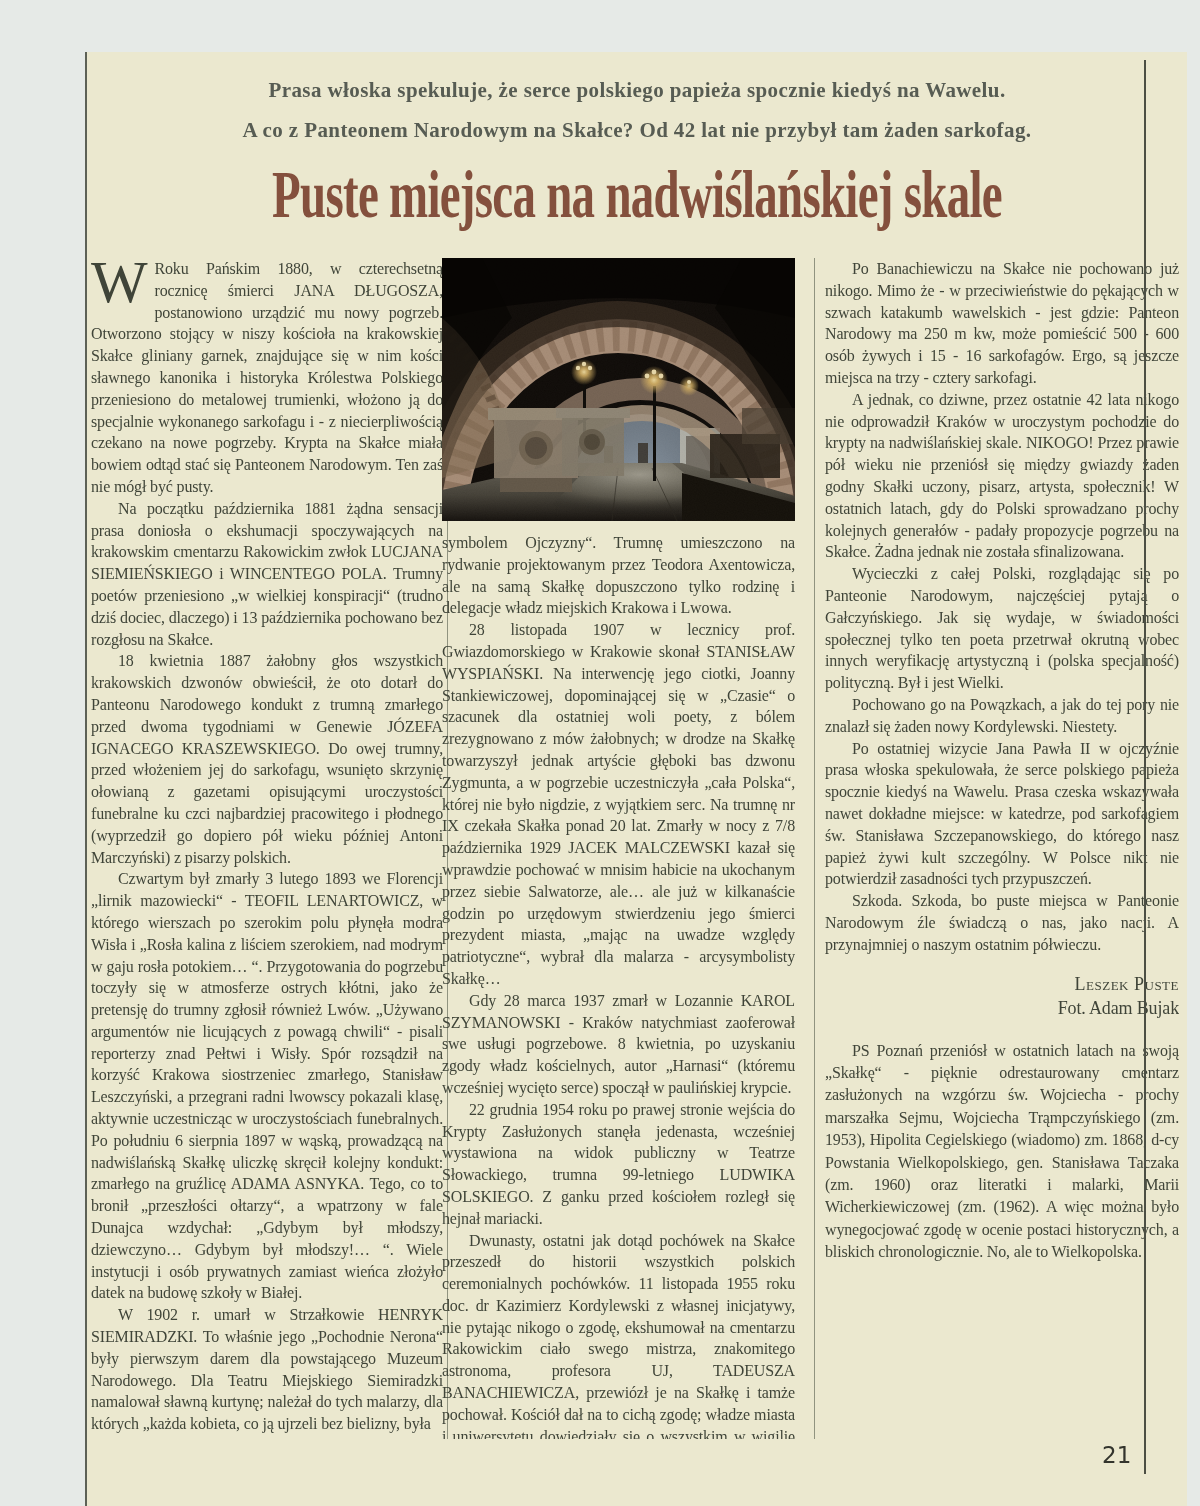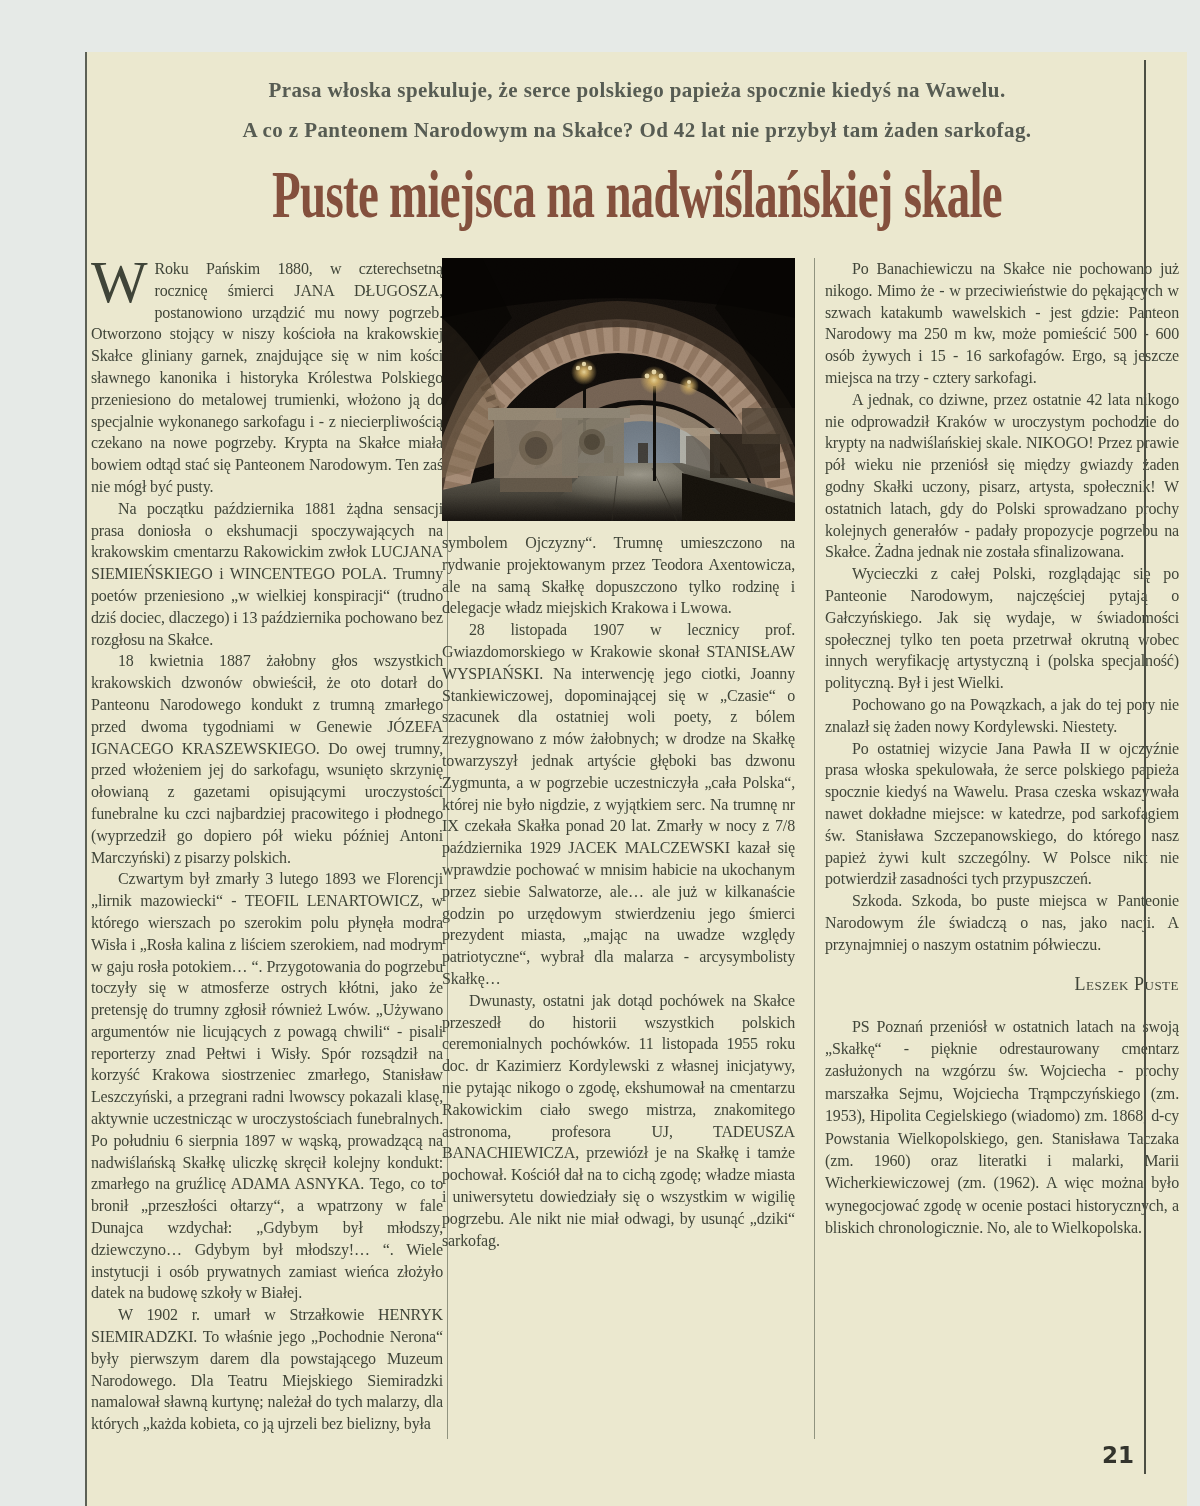--- a/index.html
+++ b/index.html
@@ -57,21 +57,21 @@
   .byline{font-variant:small-caps;font-size:18px;letter-spacing:.5px;color:#3f4438;}
   .credit{font-size:18px;color:#3f4438;}
   .ps{
     margin-top:20px;font-size:16px;line-height:22.4px;
     text-align:justify;color:#3f4438;
   }
   .ps p{margin:0;text-indent:27px;}
   .page-number{
     position:absolute;left:1102px;top:1442px;
     font-family:"DejaVu Sans",sans-serif;
-    font-weight:bold;font-size:23px;color:#33342d;
+    font-weight:normal;font-size:23px;color:#33342d;
   }
 </style>
 </head>
 <body>
 
 <div class="sheet">
 
   <div class="kicker">
     <div>Prasa włoska spekuluje,  że serce polskiego papieża spocznie kiedyś na Wawelu.</div>
     <div>A co z Panteonem Narodowym na Skałce? Od 42 lat nie przybył tam żaden sarkofag.</div>
@@ -172,34 +172,37 @@
         <circle cx="150" cy="184" r="8" fill="#554c3c"></circle>
 
         <rect width="353" height="263" fill="#000000" opacity="0.12" filter="url(#grain)"></rect>
         <path d="M0 0 h353 v60 q-176 -40 -353 0 Z" fill="#070503" opacity="0.85"></path>
         <path d="M0 0 v180 q30 -80 70 -120 L 40 0 Z" fill="#070503" opacity="0.7"></path>
         <path d="M353 0 v190 q-40 -90 -80 -140 L 300 0 Z" fill="#070503" opacity="0.7"></path>
       </svg>
     </div>
     <p>symbolem Ojczyzny“.  Trumnę umieszczono na rydwanie projektowanym przez Teodora Axentowicza, ale na samą Skałkę dopuszczono tylko rodzinę i delegacje władz miejskich Krakowa i Lwowa.</p>
     <p class="indent">28 listopada 1907 w lecznicy prof. Gwiazdomorskiego w Krakowie skonał STANISŁAW WYSPIAŃSKI. Na interwencję jego ciotki, Joanny Stankiewiczowej, dopominającej się w „Czasie“ o szacunek dla ostatniej woli poety,  z bólem zrezygnowano z mów żałobnych; w drodze na Skałkę towarzyszył jednak artyście głęboki bas dzwonu Zygmunta, a w pogrzebie uczestniczyła „cała Polska“,  której nie było nigdzie, z wyjątkiem serc. Na trumnę nr IX czekała Skałka ponad 20 lat. Zmarły w nocy z 7/8 października 1929 JACEK MALCZEWSKI kazał się wprawdzie pochować w mnisim habicie na ukochanym przez siebie Salwatorze, ale… ale już w kilkanaście godzin po urzędowym stwierdzeniu jego śmierci prezydent miasta, „mając na uwadze względy patriotyczne“, wybrał dla malarza - arcysymbolisty Skałkę…</p>
+    <p class="indent">Gdy 28 marca 1937 zmarł w Lozannie KAROL SZYMANOWSKI - Kraków natychmiast zaoferował swe usługi pogrzebowe. 8 kwietnia,  po uzyskaniu zgody władz kościelnych, autor „Harnasi“ (któremu wcześniej wycięto serce) spoczął w paulińskiej krypcie.</p>
+    <p class="indent">22 grudnia 1954 roku po prawej stronie wejścia do Krypty Zasłużonych stanęła jedenasta, wcześniej wystawiona na widok publiczny w Teatrze Słowackiego, trumna 99-letniego LUDWIKA SOLSKIEGO. Z ganku przed kościołem rozległ się hejnał mariacki.</p>
     <p class="indent">Dwunasty, ostatni jak dotąd pochówek na Skałce przeszedł do historii wszystkich polskich ceremonialnych pochówków. 11 listopada 1955 roku doc. dr Kazimierz Kordylewski z własnej inicjatywy, nie pytając nikogo o zgodę, ekshumował na cmentarzu Rakowickim ciało swego mistrza, znakomitego astronoma, profesora UJ, TADEUSZA BANACHIEWICZA,  przewiózł je na Skałkę i tamże pochował. Kościół dał na to cichą zgodę; władze miasta i uniwersytetu dowiedziały się o wszystkim w wigilię pogrzebu. Ale nikt nie miał odwagi, by usunąć „dziki“ sarkofag.</p>
   </div>
 
   <div class="vrule" id="rule2"></div>
 
   <div class="col" id="col3">
     <p class="indent">Po Banachiewiczu na Skałce nie pochowano już nikogo. Mimo że - w przeciwieństwie do pękających w szwach katakumb wawelskich - jest gdzie: Panteon Narodowy ma 250 m kw, może pomieścić 500 - 600 osób żywych i 15 - 16 sarkofagów. Ergo, są jeszcze miejsca na trzy - cztery sarkofagi.</p>
     <p class="indent">A jednak, co dziwne, przez ostatnie 42 lata nikogo nie odprowadził Kraków w uroczystym pochodzie do krypty na nadwiślańskiej skale. NIKOGO! Przez prawie pół wieku nie przeniósł się między gwiazdy żaden godny Skałki uczony,  pisarz, artysta, społecznik! W ostatnich latach, gdy do Polski sprowadzano prochy kolejnych generałów - padały propozycje pogrzebu na Skałce. Żadna jednak nie została sfinalizowana.</p>
     <p class="indent">Wycieczki z całej Polski, rozglądając się po Panteonie Narodowym, najczęściej pytają o Gałczyńskiego. Jak się wydaje, w świadomości społecznej tylko ten poeta przetrwał okrutną wobec innych weryfikację artystyczną i (polska specjalność) polityczną. Był i jest Wielki.</p>
     <p class="indent">Pochowano go na Powązkach, a jak do tej pory nie znalazł się żaden nowy Kordylewski. Niestety.</p>
     <p class="indent">Po ostatniej wizycie Jana Pawła II w ojczyźnie prasa włoska spekulowała, że serce polskiego papieża spocznie kiedyś na Wawelu. Prasa czeska wskazywała nawet dokładne miejsce: w katedrze, pod sarkofagiem św. Stanisława Szczepanowskiego, do którego nasz papież żywi kult szczególny. W Polsce nikt nie potwierdził zasadności tych przypuszczeń.</p>
     <p class="indent">Szkoda. Szkoda, bo puste miejsca w Panteonie Narodowym źle świadczą o nas, jako nacji. A przynajmniej o naszym ostatnim półwieczu.</p>
     <div class="byline-block">
       <div class="byline">Leszek Puste</div>
+      <div class="credit">Fot. Adam Bujak</div>
     </div>
     <div class="ps">
       <p>PS  Poznań przeniósł w ostatnich latach na swoją „Skałkę“ - pięknie odrestaurowany cmentarz zasłużonych na wzgórzu św.  Wojciecha - prochy marszałka Sejmu, Wojciecha Trąmpczyńskiego (zm. 1953), Hipolita Cegielskiego (wiadomo) zm. 1868, d-cy Powstania Wielkopolskiego, gen. Stanisława Taczaka (zm. 1960) oraz literatki i malarki, Marii Wicherkiewiczowej (zm. (1962). A więc można było wynegocjować zgodę w ocenie postaci historycznych, a bliskich chronologicznie. No,  ale to Wielkopolska.</p>
     </div>
   </div>
 
 </div>
 
 <div class="rightrule"></div>
 <div class="page-number">21</div>

